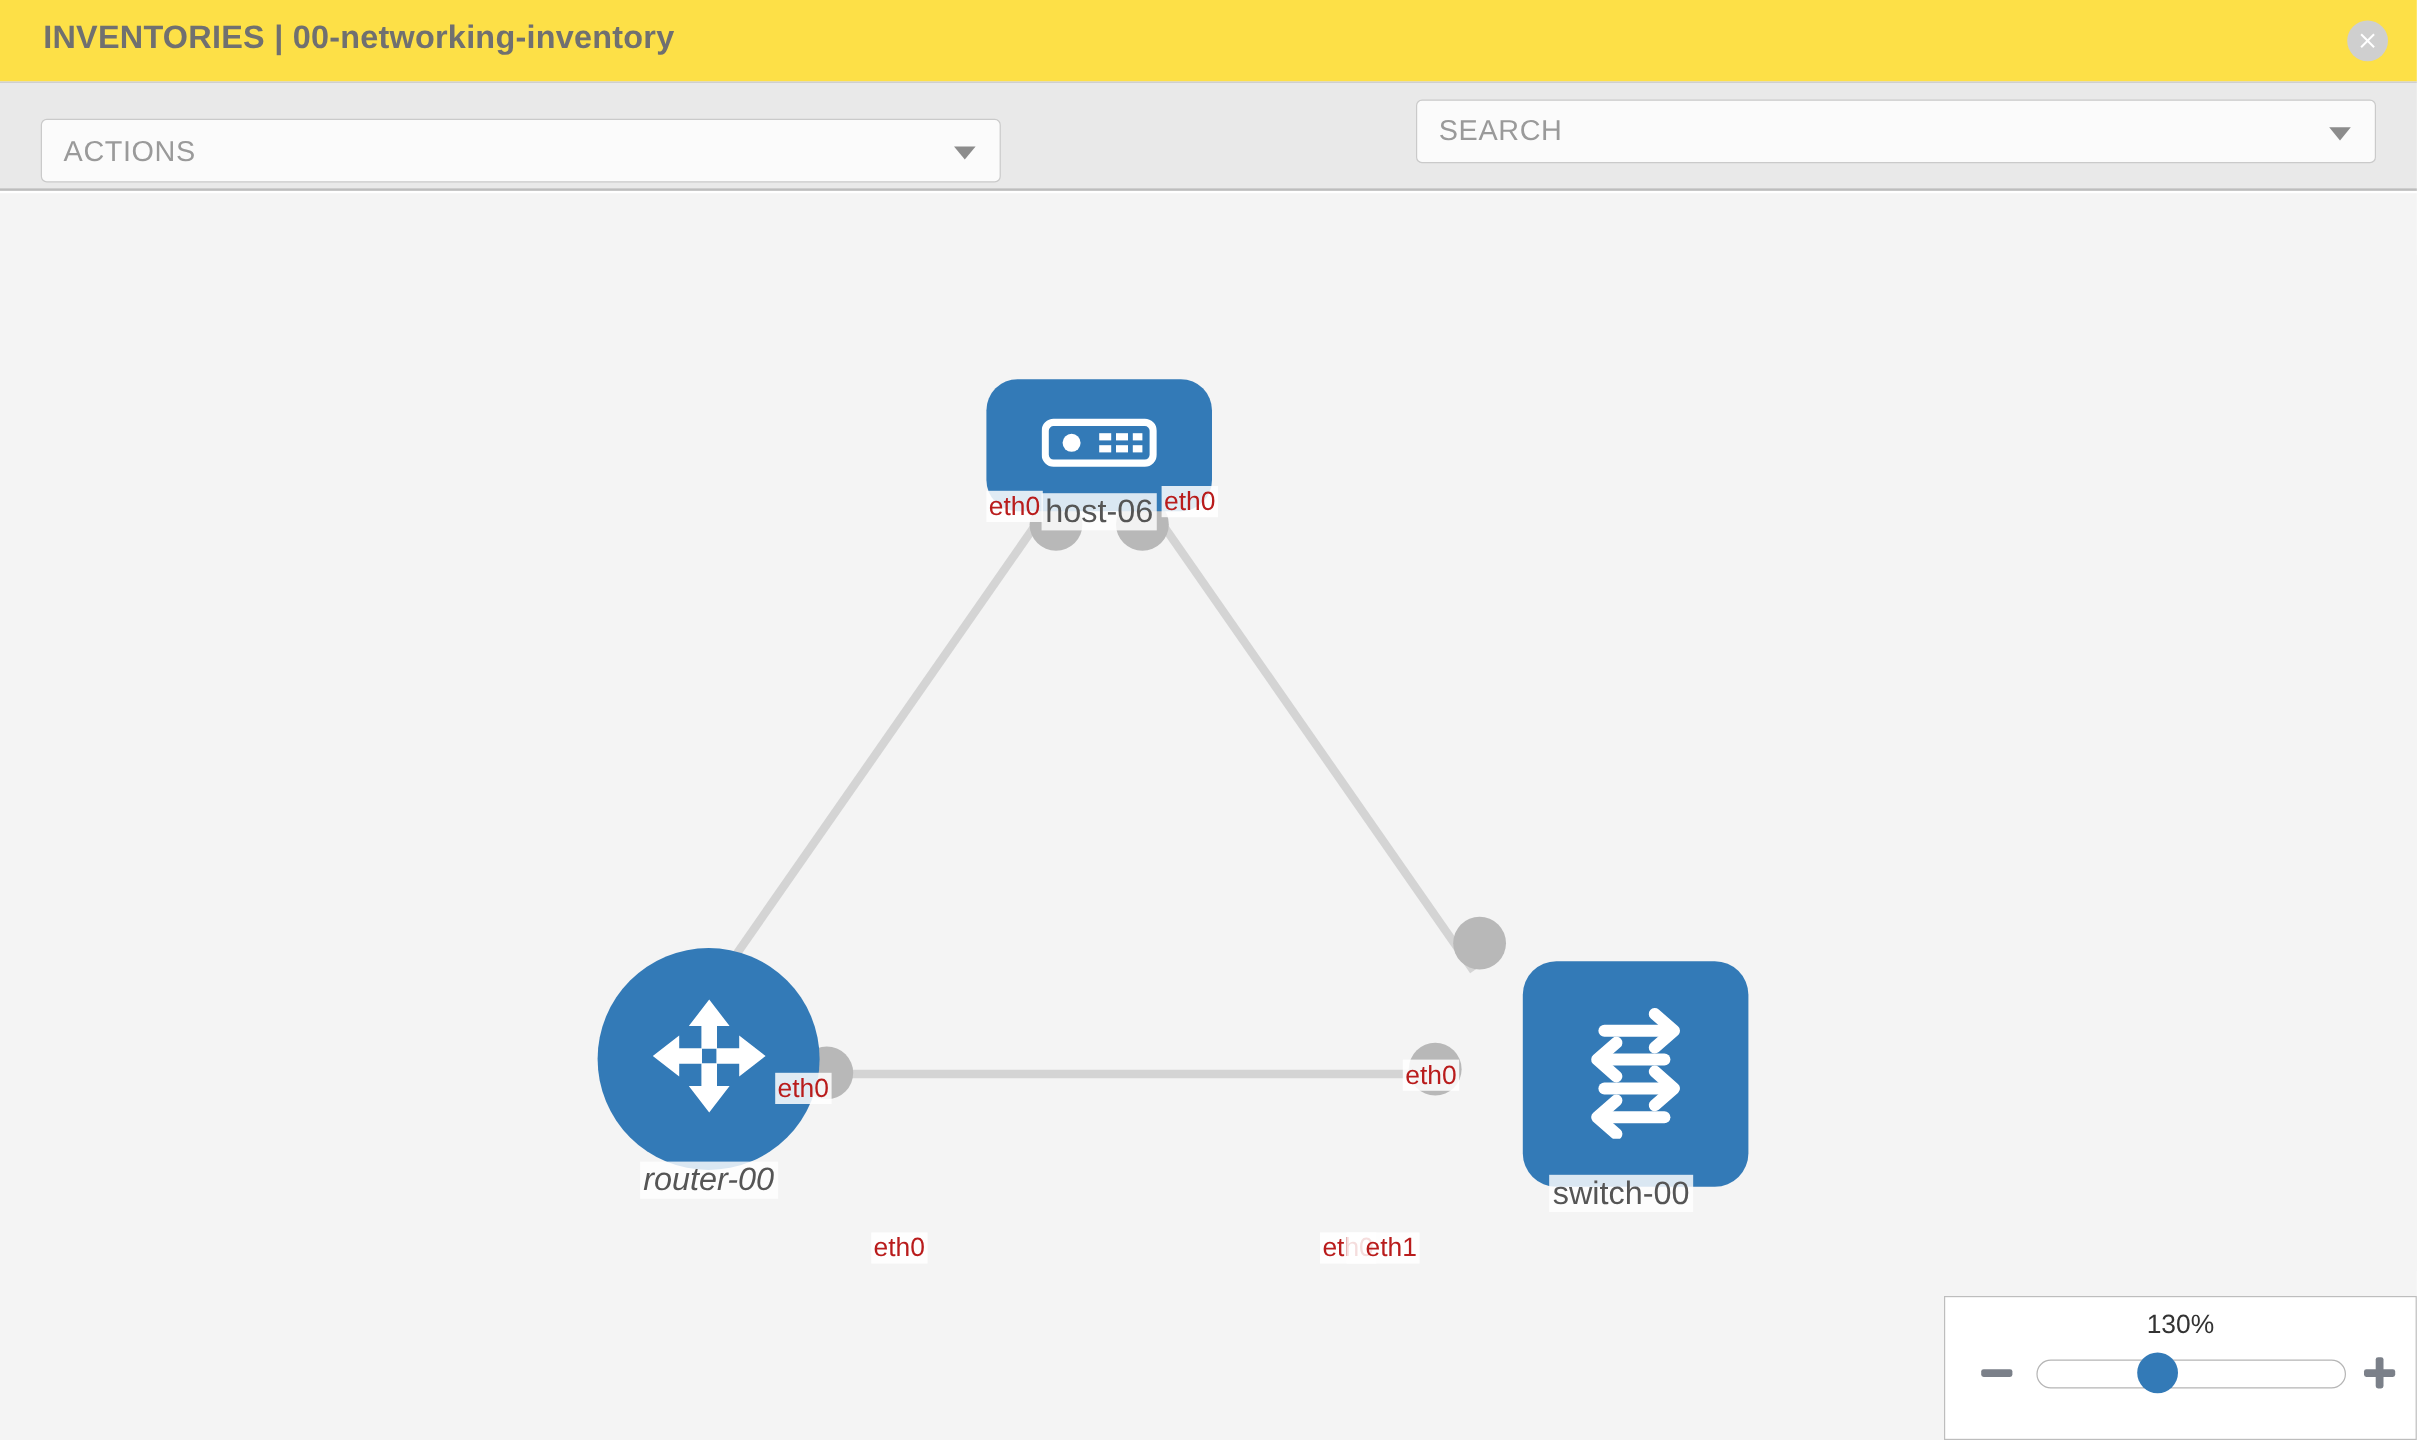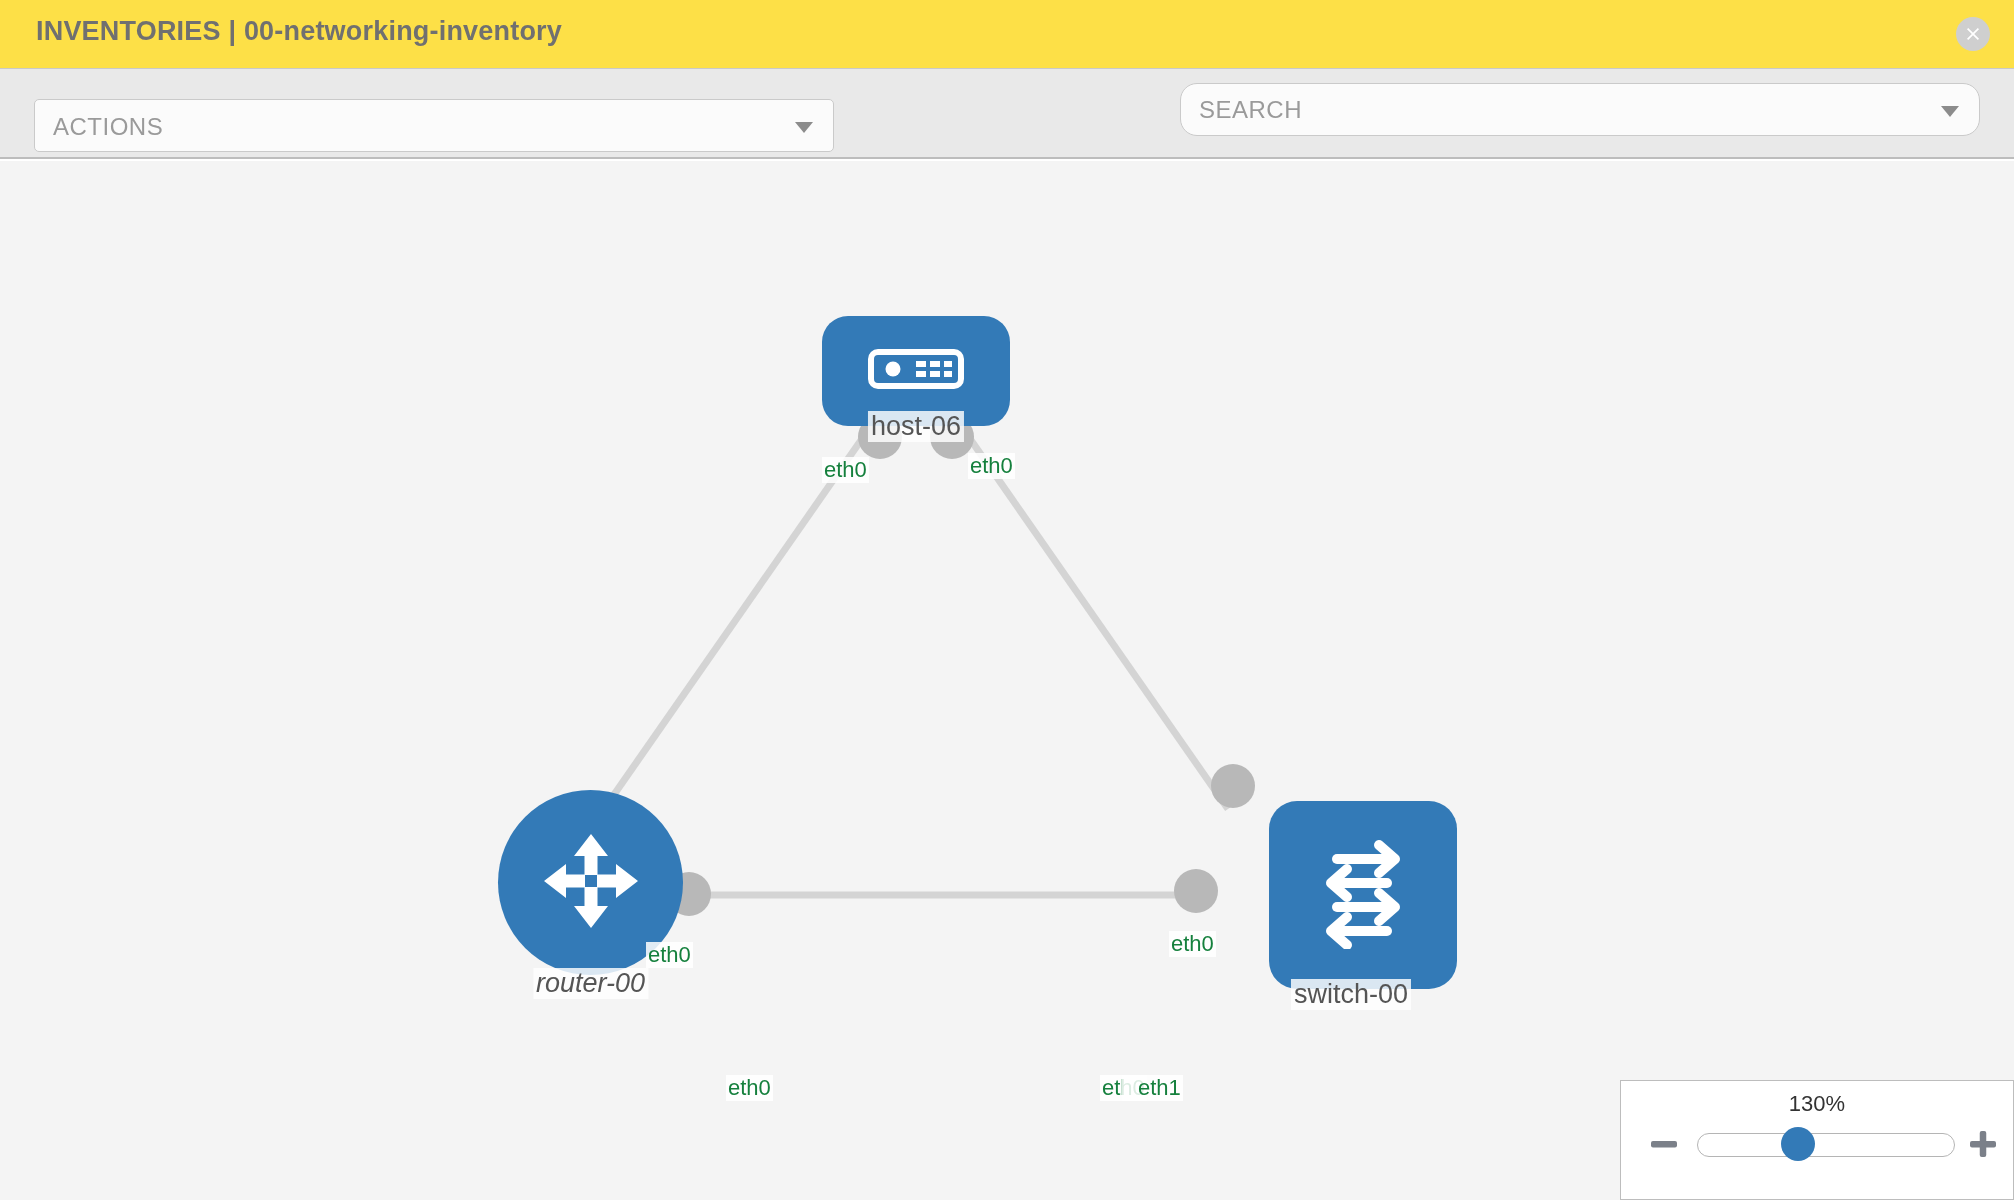--- a/index.html
+++ b/index.html
@@ -83,21 +83,21 @@
   .tool-icon svg { display: block; }
   #wrench-icon { left: 1046px; top: 92px; }
   #key-icon    { left: 1110px; top: 92px; }
 
   .search-box {
     position: absolute;
     left: 1180px; top: 14px;
     width: 800px; height: 53px;
     background: #fbfbfb;
     border: 1px solid #cacaca;
-    border-radius: 17px;
+    border-radius: 5px;
     cursor: text;
   }
   .search-box input {
     position: absolute;
     left: 0; top: 0;
     width: 750px; height: 51px;
     padding: 0 18px;
     border: none;
     outline: none;
     background: transparent;
@@ -154,26 +154,25 @@
   #node-router-00 .node-label { top: 178px; }
 
   
   #node-switch-00 { left: 1269px; top: 640px; width: 164px; height: 188px; }
   #node-switch-00 .node-shape { width: 188px; height: 188px; border-radius: 28px; }
   #node-switch-00 .node-label { top: 178px; }
 
   .edge-label {
     position: absolute;
     font-size: 22px;
-    color: #15803d;
+    color: #b91c1c;
     background: rgba(255,255,255,0.85);
     padding: 0 2px;
     white-space: nowrap;
     pointer-events: none;
-    margin-top: 48px;
   }
 
   
   .zoom-panel {
     position: absolute;
     left: 1620px; top: 1080px;
     width: 394px; height: 120px;
     background: #ffffff;
     border: 1px solid #bdbdbd;
   }

